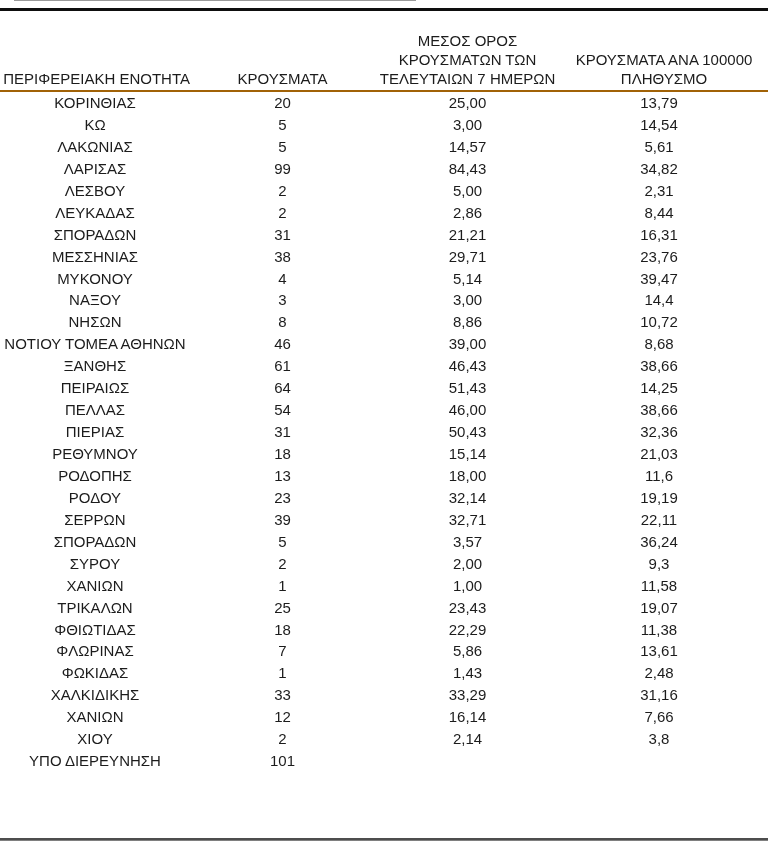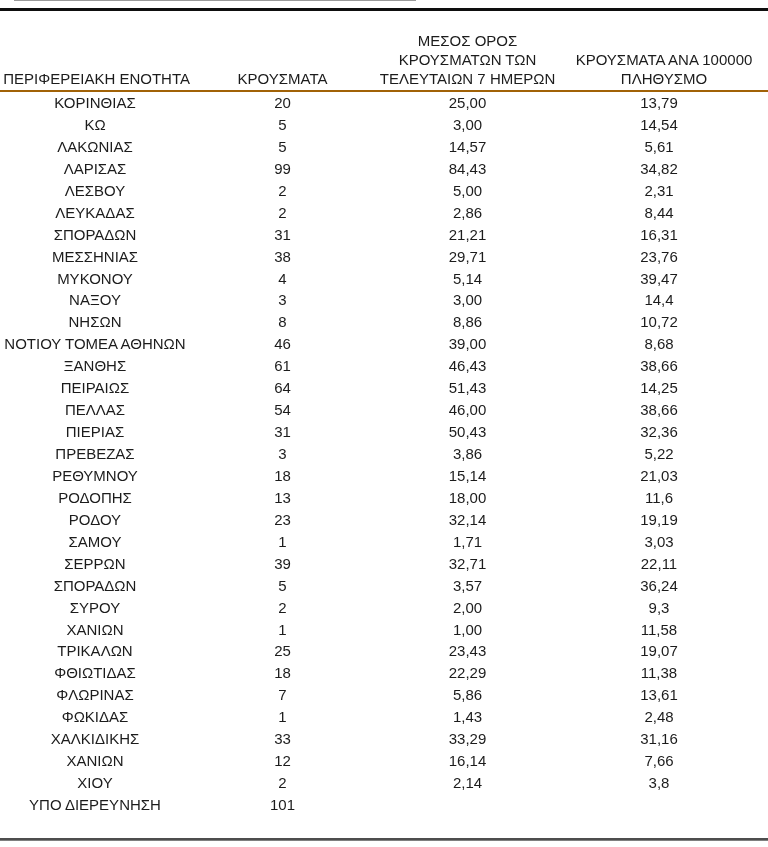--- a/index.html
+++ b/index.html
@@ -209,50 +209,38 @@
         <td class="td-avg7">46,00</td>
         <td class="td-per100k">38,66</td>
       </tr>
       <tr>
         <td class="td-region">ΠΙΕΡΙΑΣ</td>
         <td class="td-cases">31</td>
         <td class="td-avg7">50,43</td>
         <td class="td-per100k">32,36</td>
       </tr>
       <tr>
-        <td class="td-region">ΠΡΕΒΕΖΑΣ</td>
-        <td class="td-cases">3</td>
-        <td class="td-avg7">3,86</td>
-        <td class="td-per100k">5,22</td>
-      </tr>
-      <tr>
         <td class="td-region">ΡΕΘΥΜΝΟΥ</td>
         <td class="td-cases">18</td>
         <td class="td-avg7">15,14</td>
         <td class="td-per100k">21,03</td>
       </tr>
       <tr>
         <td class="td-region">ΡΟΔΟΠΗΣ</td>
         <td class="td-cases">13</td>
         <td class="td-avg7">18,00</td>
         <td class="td-per100k">11,6</td>
       </tr>
       <tr>
         <td class="td-region">ΡΟΔΟΥ</td>
         <td class="td-cases">23</td>
         <td class="td-avg7">32,14</td>
         <td class="td-per100k">19,19</td>
       </tr>
       <tr>
-        <td class="td-region">ΣΑΜΟΥ</td>
-        <td class="td-cases">1</td>
-        <td class="td-avg7">1,71</td>
-        <td class="td-per100k">3,03</td>
-      </tr>
-      <tr>
         <td class="td-region">ΣΕΡΡΩΝ</td>
         <td class="td-cases">39</td>
         <td class="td-avg7">32,71</td>
         <td class="td-per100k">22,11</td>
       </tr>
       <tr>
         <td class="td-region">ΣΠΟΡΑΔΩΝ</td>
         <td class="td-cases">5</td>
         <td class="td-avg7">3,57</td>
         <td class="td-per100k">36,24</td>

